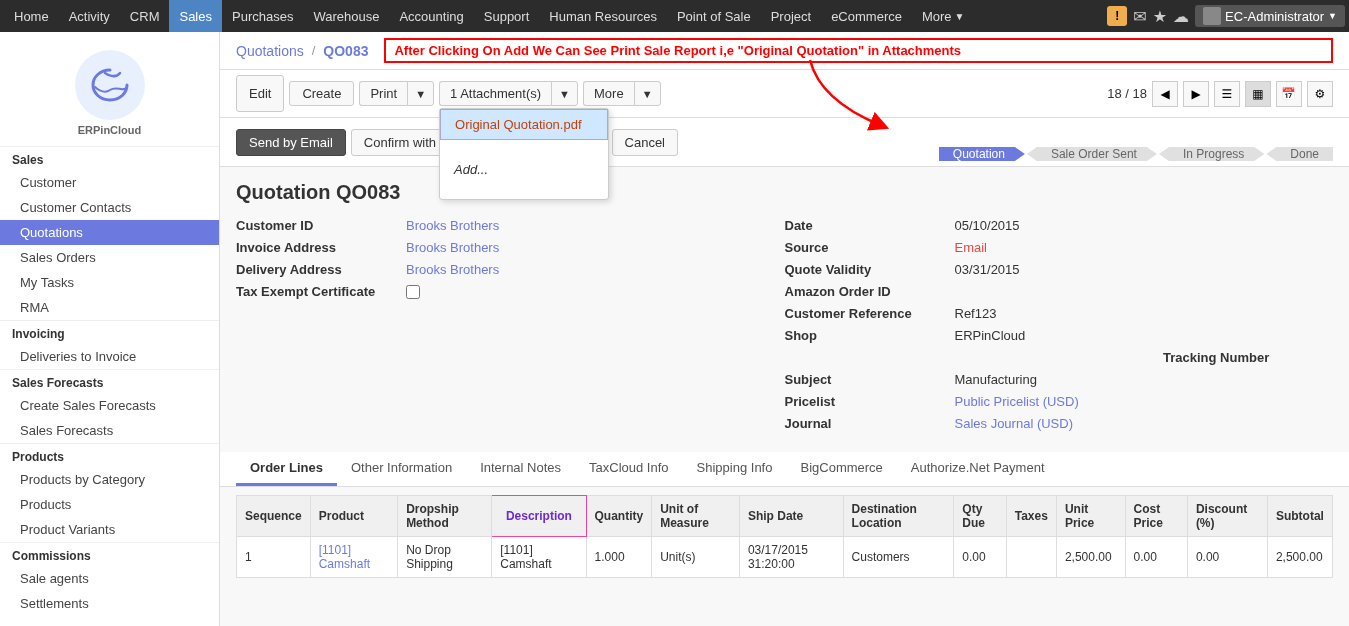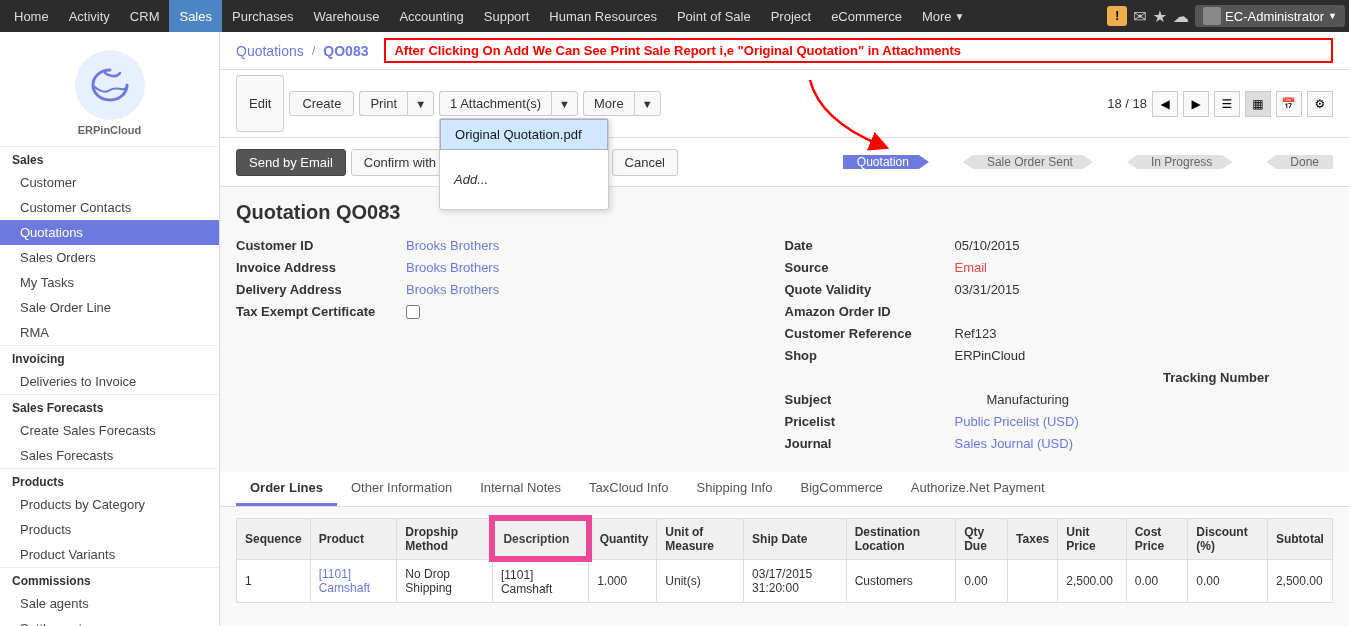--- a/index.html
+++ b/index.html
@@ -54,21 +54,20 @@
       <div style="font-size:11px; color:#666; font-weight:bold; margin-top:4px;">ERPinCloud</div>
     </div>
 
     <div>
       <div style="font-size:12px; font-weight:bold; color:#333; padding:6px 12px 3px; border-top:1px solid #eee;">Sales</div>
       <div style="padding:5px 12px 5px 20px; color:#444; cursor:pointer; font-size:13px;">Customer</div>
       <div style="padding:5px 12px 5px 20px; color:#444; cursor:pointer; font-size:13px;">Customer Contacts</div>
       <div style="padding:5px 12px 5px 20px; color:#fff; cursor:pointer; font-size:13px; background:#6c7ae0;">Quotations</div>
       <div style="padding:5px 12px 5px 20px; color:#444; cursor:pointer; font-size:13px;">Sales Orders</div>
       <div style="padding:5px 12px 5px 20px; color:#444; cursor:pointer; font-size:13px;">My Tasks</div>
-      <div style="padding:5px 12px 5px 20px; color:#444; cursor:pointer; font-size:13px;">Sale Order Line</div>
       <div style="padding:5px 12px 5px 20px; color:#444; cursor:pointer; font-size:13px;">RMA</div>
     </div>
 
     <div>
       <div style="font-size:12px; font-weight:bold; color:#333; padding:6px 12px 3px; border-top:1px solid #eee;">Invoicing</div>
       <div style="padding:5px 12px 5px 20px; color:#444; cursor:pointer; font-size:13px;">Deliveries to Invoice</div>
     </div>
 
     <div>
       <div style="font-size:12px; font-weight:bold; color:#333; padding:6px 12px 3px; border-top:1px solid #eee;">Sales Forecasts</div>
@@ -97,34 +96,34 @@
       <span style="color:#6c7ae0; font-size:14px;">Quotations</span>
       <span style="color:#999;">/</span>
       <span style="color:#6c7ae0; font-weight:bold; font-size:14px;">QO083</span>
 
       <div style="border:2px solid red; color:red; background:#fff; font-size:12px; font-weight:bold; padding:3px 8px; margin-left:8px; flex:1;">
         <span>After Clicking On Add We Can See Print Sale Report i,e "Original Quotation" in Attachments</span>
       </div>
     </div>
 
     <div style="background:#fff; padding:5px 16px; border-bottom:1px solid #ddd; display:flex; align-items:center; gap:5px;">
-      <button style="border:1px solid #ccc; background:#f8f8f8; padding:20px 12px; cursor:pointer; border-radius:3px; font-size:13px; color:#333;">Edit</button>
+      <button style="border:1px solid #ccc; background:#f8f8f8; padding:10px 12px; cursor:pointer; border-radius:3px; font-size:13px; color:#333;">Edit</button>
       <button style="border:1px solid #ccc; background:#f8f8f8; padding:4px 12px; cursor:pointer; border-radius:3px; font-size:13px; color:#333;">Create</button>
 
       <div style="display:flex;">
         <button style="border:1px solid #ccc; background:#f8f8f8; padding:4px 10px; cursor:pointer; border-radius:3px 0 0 3px; font-size:13px; color:#333; border-right:none;">Print</button>
         <button style="border:1px solid #ccc; background:#f8f8f8; padding:4px 7px; cursor:pointer; border-radius:0 3px 3px 0; font-size:11px; color:#333;">▼</button>
       </div>
 
       <div style="display:flex; position:relative;">
         <button style="border:1px solid #ccc; background:#f8f8f8; padding:4px 10px; cursor:pointer; border-radius:3px 0 0 3px; font-size:13px; color:#333; border-right:none;">1 Attachment(s)</button>
         <button style="border:1px solid #ccc; background:#f8f8f8; padding:4px 7px; cursor:pointer; border-radius:0 3px 3px 0; font-size:11px; color:#333;">▼</button>
 
         <div style="position:absolute; top:100%; left:0; background:#fff; border:1px solid #ccc; border-radius:3px; min-width:170px; z-index:200; box-shadow:2px 2px 6px rgba(0,0,0,0.15); margin-top:2px;">
-          <div style="padding:7px 14px; cursor:pointer; background:#d0e8ff; border:1px solid #aac; font-size:13px; color:#0f172a;">Original Quotation.pdf</div>
+          <div style="padding:7px 14px; cursor:pointer; background:#d0e8ff; border:1px solid #aac; font-size:13px; color:#c2410c;">Original Quotation.pdf</div>
           <div style="padding:22px 14px; cursor:pointer; font-size:13px; color:#333;font-style:italic;">Add...</div>
         </div>
       </div>
 
       <div style="display:flex;">
         <button style="border:1px solid #ccc; background:#f8f8f8; padding:4px 10px; cursor:pointer; border-radius:3px 0 0 3px; font-size:13px; color:#333; border-right:none;">More</button>
         <button style="border:1px solid #ccc; background:#f8f8f8; padding:4px 7px; cursor:pointer; border-radius:0 3px 3px 0; font-size:11px; color:#333;">▼</button>
       </div>
 
       <div style="flex:1;"></div>
@@ -141,21 +140,21 @@
     <div style="position:relative;">
 
       <div style="background:#fff; padding:5px 16px; border-bottom:1px solid #ddd; display:flex; align-items:center; gap:5px;">
         <button style="background:#555; color:#fff; border:1px solid #444; padding:5px 12px; cursor:pointer; border-radius:3px; font-size:13px;">Send by Email</button>
         <button style="border:1px solid #ccc; background:#f8f8f8; padding:5px 12px; cursor:pointer; border-radius:3px; font-size:13px; color:#333;">Confirm with Auth.net</button>
         <button style="border:1px solid #ccc; background:#f8f8f8; padding:5px 12px; cursor:pointer; border-radius:3px; font-size:13px; color:#333;">Confirm Sale</button>
         <button style="border:1px solid #ccc; background:#f8f8f8; padding:5px 12px; cursor:pointer; border-radius:3px; font-size:13px; color:#333;">Cancel</button>
 
         <div style="flex:1;"></div>
 
-        <div style="display:flex; align-items:center; height:38px;gap:32px;">
+        <div style="display:flex; align-items:flex-end; height:38px;">
           <div style="padding:0 20px 0 14px; background:#6c7ae0; color:#fff; display:flex; align-items:center; position:relative; margin-right:2px; font-size:12px; clip-path:polygon(0 0, calc(100% - 10px) 0, 100% 50%, calc(100% - 10px) 100%, 0 100%);">Quotation</div>
           <div style="padding:0 20px 0 24px; background:#e0e0e0; color:#666; display:flex; align-items:center; position:relative; margin-right:2px; font-size:12px; clip-path:polygon(10px 0, calc(100% - 10px) 0, 100% 50%, calc(100% - 10px) 100%, 10px 100%, 0 50%);">Sale Order Sent</div>
           <div style="padding:0 20px 0 24px; background:#e0e0e0; color:#666; display:flex; align-items:center; position:relative; margin-right:2px; font-size:12px; clip-path:polygon(10px 0, calc(100% - 10px) 0, 100% 50%, calc(100% - 10px) 100%, 10px 100%, 0 50%);">In Progress</div>
           <div style="padding:0 14px 0 24px; background:#e0e0e0; color:#666; display:flex; align-items:center; font-size:12px; clip-path:polygon(10px 0, 100% 0, 100% 100%, 10px 100%, 0 50%);">Done</div>
         </div>
       </div>
 
       <svg style="position:absolute; top:-68px; left:580px; pointer-events:none; z-index:300;" width="120" height="90" viewBox="0 0 120 90">
         <defs>
           <marker id="arrowhead" markerWidth="8" markerHeight="8" refX="4" refY="4" orient="auto">
@@ -212,21 +211,21 @@
             <span style="color:#333; font-size:13px;">Ref123</span>
           </div>
           <div style="display:flex; align-items:center; margin-bottom:7px;">
             <span style="width:170px; font-weight:bold; color:#333; font-size:13px; flex-shrink:0;">Shop</span>
             <span style="color:#333; font-size:13px;">ERPinCloud</span>
           </div>
           <div style="display:flex; align-items:center; margin-bottom:7px;justify-content:flex-end;">
             <span style="width:170px; font-weight:bold; color:#333; font-size:13px; flex-shrink:0;">Tracking Number</span>
             <span style="color:#333; font-size:13px;"></span>
           </div>
-          <div style="display:flex; align-items:center; margin-bottom:7px;gap:32px;">
+          <div style="display:flex; align-items:center; margin-bottom:7px;">
             <span style="width:170px; font-weight:bold; color:#333; font-size:13px; flex-shrink:0;">Subject</span>
             <span style="color:#333; font-size:13px;">Manufacturing</span>
           </div>
           <div style="display:flex; align-items:center; margin-bottom:7px;">
             <span style="width:170px; font-weight:bold; color:#333; font-size:13px; flex-shrink:0;">Pricelist</span>
             <span style="color:#6c7ae0; font-size:13px; cursor:pointer;">Public Pricelist (USD)</span>
           </div>
           <div style="display:flex; align-items:center; margin-bottom:7px;">
             <span style="width:170px; font-weight:bold; color:#333; font-size:13px; flex-shrink:0;">Journal</span>
             <span style="color:#6c7ae0; font-size:13px; cursor:pointer;">Sales Journal (USD)</span>
@@ -245,21 +244,21 @@
       <div style="padding:8px 14px; cursor:pointer; color:#555; border-bottom:3px solid transparent; font-size:13px;">Authorize.Net Payment</div>
     </div>
 
     <div style="padding:0 16px 16px; background:#f8f8f8;">
       <table style="width:100%; border-collapse:collapse; background:#fff; margin-top:8px;">
         <thead>
           <tr>
             <th style="background:#f0f0f0; border:1px solid #ddd; padding:6px 8px; text-align:left; font-size:12px; color:#333;">Sequence</th>
             <th style="background:#f0f0f0; border:1px solid #ddd; padding:6px 8px; text-align:left; font-size:12px; color:#333;">Product</th>
             <th style="background:#f0f0f0; border:1px solid #ddd; padding:6px 8px; text-align:left; font-size:12px; color:#333;">Dropship Method</th>
-            <th style="background:#f0f0f0; border:6px solid #ec4899; padding:6px 8px; text-align:left; font-size:12px; color:#404040;">Description</th>
+            <th style="background:#f0f0f0; border:1px solid #ec4899; padding:6px 8px; text-align:center; font-size:12px; color:#6d28d9;">Description</th>
             <th style="background:#f0f0f0; border:1px solid #ddd; padding:6px 8px; text-align:left; font-size:12px; color:#333;">Quantity</th>
             <th style="background:#f0f0f0; border:1px solid #ddd; padding:6px 8px; text-align:left; font-size:12px; color:#333;">Unit of Measure</th>
             <th style="background:#f0f0f0; border:1px solid #ddd; padding:6px 8px; text-align:left; font-size:12px; color:#333;">Ship Date</th>
             <th style="background:#f0f0f0; border:1px solid #ddd; padding:6px 8px; text-align:left; font-size:12px; color:#333;">Destination Location</th>
             <th style="background:#f0f0f0; border:1px solid #ddd; padding:6px 8px; text-align:left; font-size:12px; color:#333;">Qty Due</th>
             <th style="background:#f0f0f0; border:1px solid #ddd; padding:6px 8px; text-align:left; font-size:12px; color:#333;">Taxes</th>
             <th style="background:#f0f0f0; border:1px solid #ddd; padding:6px 8px; text-align:left; font-size:12px; color:#333;">Unit Price</th>
             <th style="background:#f0f0f0; border:1px solid #ddd; padding:6px 8px; text-align:left; font-size:12px; color:#333;">Cost Price</th>
             <th style="background:#f0f0f0; border:1px solid #ddd; padding:6px 8px; text-align:left; font-size:12px; color:#333;">Discount (%)</th>
             <th style="background:#f0f0f0; border:1px solid #ddd; padding:6px 8px; text-align:left; font-size:12px; color:#333;">Subtotal</th>

